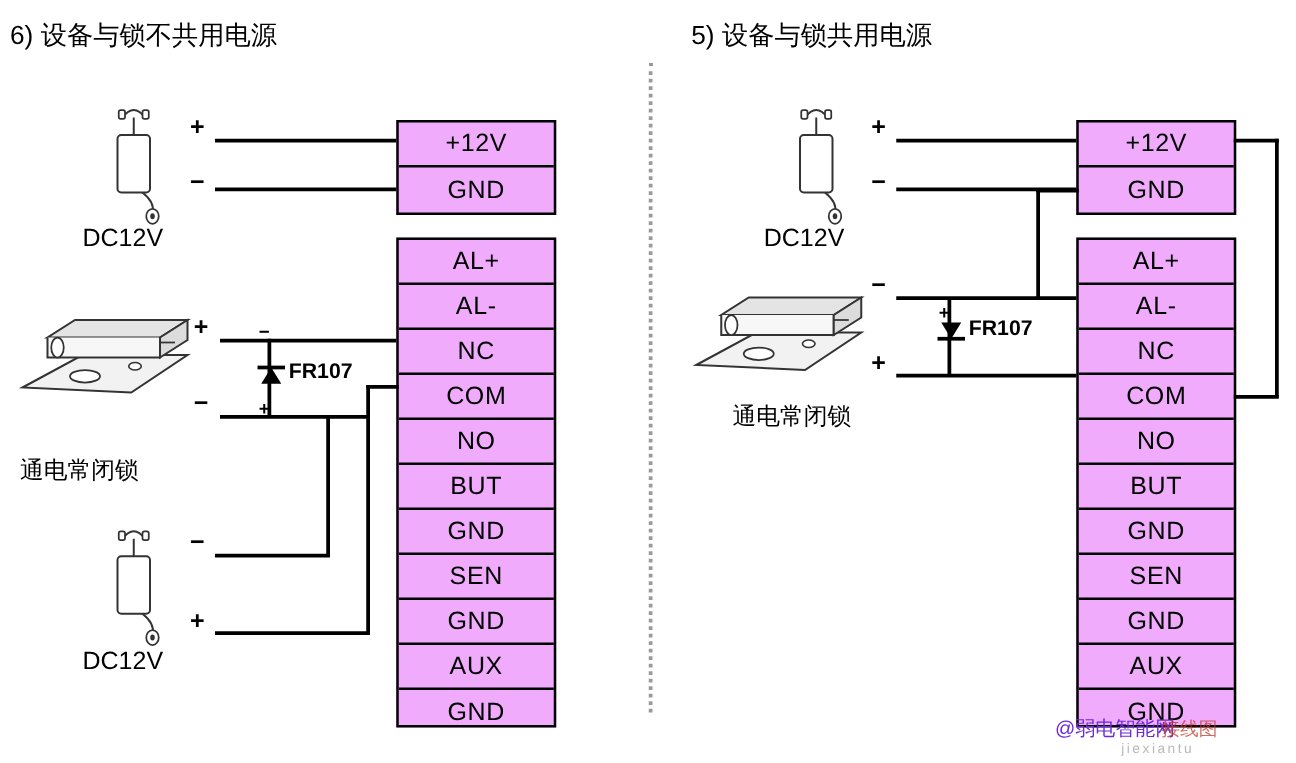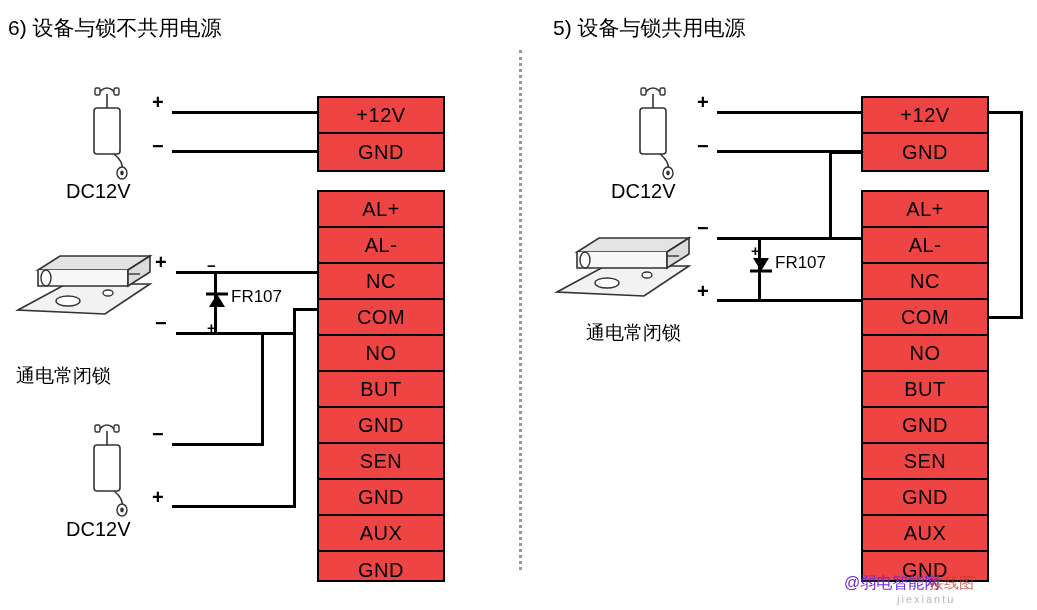--- a/index.html
+++ b/index.html
@@ -21,21 +21,21 @@
     font-size: 21px;
     color: #000;
     white-space: nowrap;
   }
 
   
   .term-block {
     position: absolute;
     border: 2px solid #000;
     box-sizing: border-box;
-    background: #ef4444;
+    background: #f0abfc;
   }
   .term-row {
     height: 36px;
     border-bottom: 2px solid #000;
     box-sizing: border-box;
     display: flex;
     align-items: center;
     justify-content: center;
     font-size: 20px;
     letter-spacing: 0.5px;
@@ -69,20 +69,21 @@
   }
   .label-en {
     position: absolute;
     font-size: 20px;
     white-space: nowrap;
   }
   .label-diode {
     position: absolute;
     font-size: 17px;
     white-space: nowrap;
+    font-weight: bold;
   }
 
   .divider {
     position: absolute;
     border-left: 3px dotted #9a9a9a;
     height: 520px;
   }
 
   .watermark {
     position: absolute;

